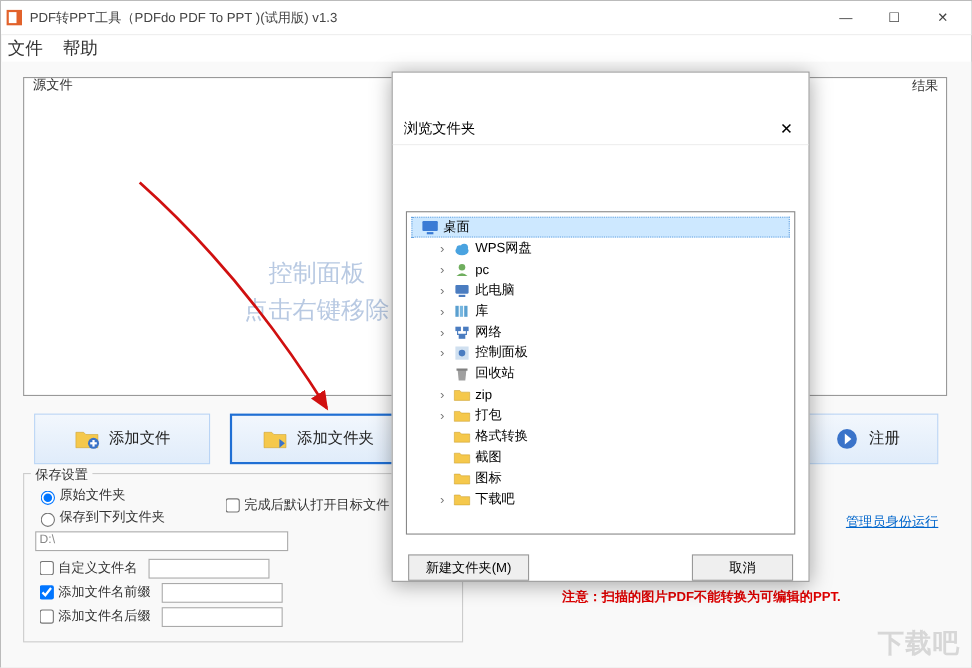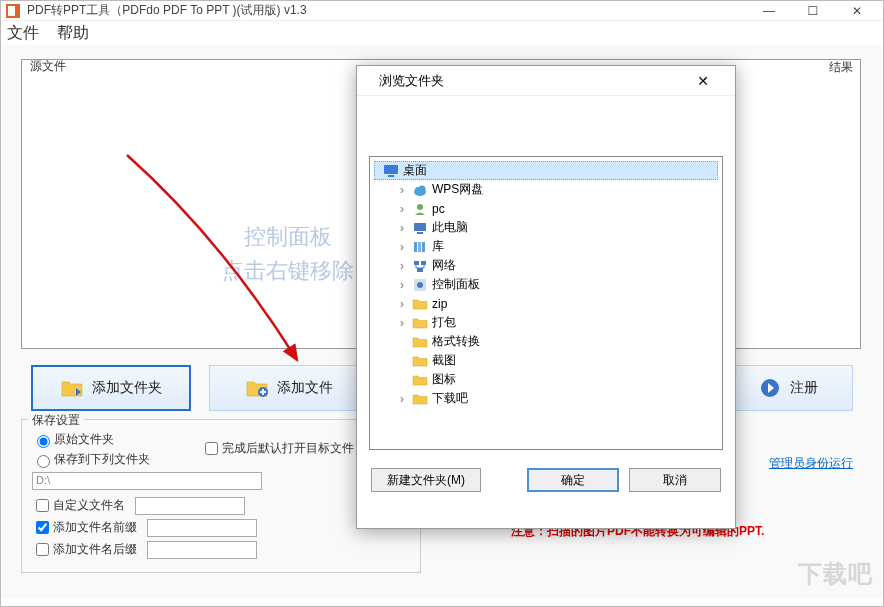--- a/index.html
+++ b/index.html
@@ -1,18 +1,18 @@
 <!DOCTYPE html>
 <html><head>
 <meta charset="utf-8">
 <style>
   * { box-sizing: border-box; font-family: "Microsoft YaHei", "SimSun", sans-serif; }
   body { margin:0; background:#f4f4f4; width:884px; height:607px; overflow:hidden; position:relative; }
   .window { width:884px; height:607px; background:#fff; border:1px solid #bbb; position:relative; }
-  .titlebar { height:20px; background:#fff; display:flex; align-items:center; padding:0 4px; font-size:12px; color:#444; border-bottom:1px solid #eee;}
+  .titlebar { height:31px; background:#fff; display:flex; align-items:center; padding:0 4px; font-size:12px; color:#444; border-bottom:1px solid #eee;}
   .titlebar .app-icon { width:16px; height:16px; margin-right:6px; }
   .titlebar .spacer { flex:1; }
   .winbtn { width:44px; height:26px; display:flex; align-items:center; justify-content:center; color:#444; cursor:pointer;}
   .menubar { height:24px; display:flex; align-items:center; font-size:16px; padding:0 6px; color:#333;}
   .menubar span { margin-right:18px; cursor:pointer;}
   .content { position:relative; height:calc(100% - 52px); background:#f9f9f9; }
   .group-src { position:absolute; left:20px; top:14px; width:840px; height:290px; border:1px solid #999; background:#fff;}
   .group-src .label { position:absolute; top:-2px; left:6px; font-size:12px; background:transparent; color:#333; padding:0 2px;}
   .watermark { position:absolute; left:200px; top:160px; font-size:22px; color:#b8c9e2; text-align:center; line-height:34px; pointer-events:none;}
   .arrow-svg { position:absolute; left:90px; top:90px; pointer-events:none; }
@@ -27,21 +27,21 @@
   .radio-row, .check-row { display:flex; align-items:center; margin:3px 0;}
   .radio-row input, .check-row input { margin-right:4px;}
   .pathbox { width:230px; height:18px; border:1px solid #aaa; background:#fff; font-size:11px; color:#888; padding:1px 3px; margin-top:4px;}
   .smallbox { width:110px; height:18px; border:1px solid #aaa; background:#fff; margin-left:10px;}
   .chk-target { position:absolute; left:200px; top:394px; font-size:12px; color:#333; display:flex; align-items:center;}
   .chk-target input{margin-right:4px;}
   .adminlink { position:absolute; right:30px; top:410px; font-size:12px; color:#0066cc; text-decoration:underline; cursor:pointer;margin-left:28px;}
   .warning { position:absolute; left:510px; top:478px; font-size:12px; font-weight:bold; color:#d00;}
   
   .dialog { position:absolute; left:355px; top:64px; width:380px; height:464px; background:#fff; border:1px solid #999; box-shadow:0 3px 18px rgba(0,0,0,0.35); z-index:50;}
-  .dialog .dlg-title { height:30px; display:flex; align-items:center; justify-content:space-between; padding:0 22px; font-size:13px; border-bottom:1px solid #eee;}
+  .dialog .dlg-title { height:30px; display:flex; align-items:center; justify-content:space-between; padding:0 10px; font-size:13px; border-bottom:1px solid #eee;margin-top:36px;}
   .dialog .dlg-close { width:20px; height:20px; display:flex; align-items:center; justify-content:center; cursor:pointer; font-size:14px;}
   .tree-outer { margin:60px 12px 10px 12px; height:294px; border:1px solid #888; background:#fff; overflow:auto; font-size:12px;}
   .tree-root { padding:4px;}
   .tree-item { display:flex; align-items:center; height:19px; padding-left:4px;}
   .tree-item.sel { background:#cde8ff; border:1px dotted #66a3e0;}
   .tree-sub { padding-left:18px;}
   .expander { width:12px; color:#777; text-align:center; cursor:pointer;}
   .node-ico { width:16px; height:16px; margin:0 4px; display:inline-flex; align-items:center; justify-content:center;}
   .dlg-btns { display:flex; justify-content:flex-end; gap:10px; padding:8px 14px;}
   .dlg-btn { width:92px; height:24px; border:1px solid #999; background:#efefef; font-size:12px; cursor:pointer; display:flex; align-items:center; justify-content:center;}
@@ -83,35 +83,35 @@
             <marker id="ah" markerWidth="10" markerHeight="10" refX="6" refY="3" orient="auto">
               <path d="M0,0 L7,3 L0,6 Z" fill="#d01010"></path>
             </marker>
           </defs>
         <path d="M 15 5 Q 110 90 185 210" stroke="#d01010" stroke-width="2.5" fill="none" marker-end="url(#ah)"></path>
       </svg>
     </div>
     <span class="results-label">结果</span>
 
     <div class="btnrow">
-      <div class="imgbtn selected">
-        <svg class="ico" viewBox="0 0 24 24">
-            <path class="folder-svg" d="M2 6 h7 l2 2 h11 v12 H2 Z"></path>
-            <path d="M16 12 l5 4 l-5 4 Z" fill="#3a73c9"></path>
-          </svg>
-        <span>添加文件夹</span>
-      </div>
       <div class="imgbtn">
         <svg class="ico" viewBox="0 0 24 24">
             <path class="folder-svg" d="M2 6 h7 l2 2 h11 v12 H2 Z"></path>
             <circle cx="18" cy="16" r="5" fill="#3a73c9"></circle>
             <rect x="17" y="13" width="2" height="6" fill="#fff"></rect>
             <rect x="15" y="15" width="6" height="2" fill="#fff"></rect>
           </svg>
         <span>添加文件</span>
+      </div>
+      <div class="imgbtn selected">
+        <svg class="ico" viewBox="0 0 24 24">
+            <path class="folder-svg" d="M2 6 h7 l2 2 h11 v12 H2 Z"></path>
+            <path d="M16 12 l5 4 l-5 4 Z" fill="#3a73c9"></path>
+          </svg>
+        <span>添加文件夹</span>
       </div>
     </div>
     <div class="imgbtn regbtn">
       <svg class="ico" viewBox="0 0 24 24">
           <circle cx="12" cy="12" r="9" fill="#3a73c9"></circle>
           <path d="M10 7 l6 5 -6 5 Z" fill="#fff"></path>
         </svg>
       <span>注册</span>
     </div>
 
@@ -230,20 +230,30 @@
               <span class="expander" style="transform:rotate(0deg)">›</span>
               <span class="node-ico">
                 <svg width="16" height="16">
                   <rect x="2" y="2" width="12" height="12" fill="#d0e0f0"></rect>
                   <circle cx="8" cy="8" r="3" fill="#4a7cc0"></circle>
                 </svg>
               </span>
               <span>控制面板</span>
             </div>
             <div class="tree-item">
+              <span class="expander" style="transform:rotate(0deg)">&nbsp;</span>
+              <span class="node-ico">
+                <svg width="16" height="16">
+                  <path d="M4 4 h8 l-1 10 h-6 Z" fill="#a0a0a0"></path>
+                  <rect x="3" y="3" width="10" height="2" fill="#808080"></rect>
+                </svg>
+              </span>
+              <span>回收站</span>
+            </div>
+            <div class="tree-item">
               <span class="expander" style="transform:rotate(0deg)">›</span>
               <span class="node-ico">
                 <svg width="16" height="16">
                   <path d="M1 4 h5 l1.5 1.5 H15 V13 H1 Z" fill="#f5c84c" stroke="#caa030" stroke-width="0.5"></path>
                 </svg>
               </span>
               <span>zip</span>
             </div>
             <div class="tree-item">
               <span class="expander" style="transform:rotate(0deg)">›</span>
@@ -288,17 +298,16 @@
                   <path d="M1 4 h5 l1.5 1.5 H15 V13 H1 Z" fill="#f5c84c" stroke="#caa030" stroke-width="0.5"></path>
                 </svg>
               </span>
               <span>下载吧</span>
             </div>
           </div>
       </div>
     </div>
     <div class="dlg-btns">
       <div class="dlg-btn dlg-newf">新建文件夹(M)</div>
-      <div class="dlg-btn primary">确定</div>
       <div class="dlg-btn">取消</div>
     </div>
   </div>
 </div>
 
 </body></html>

